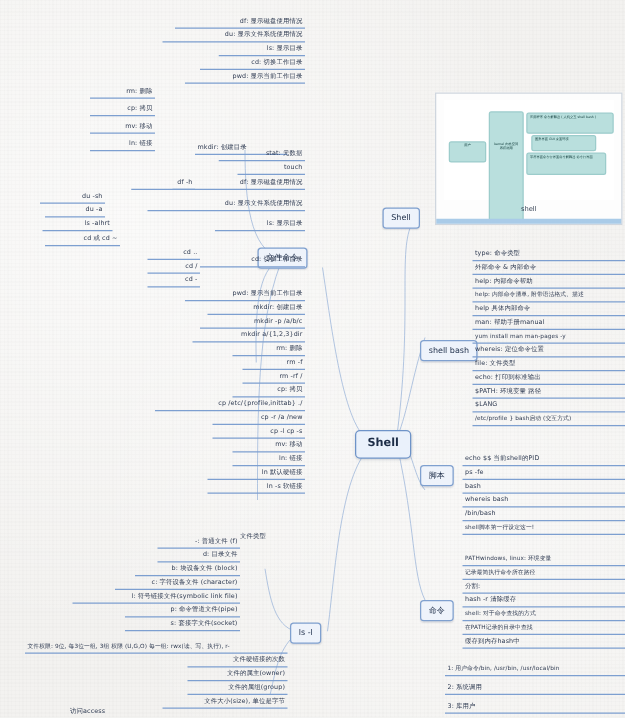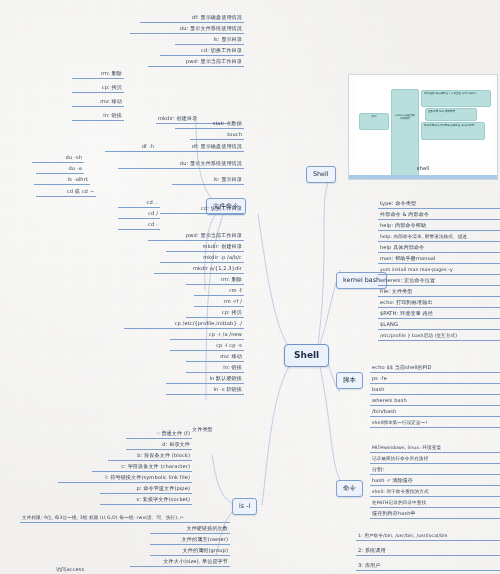--- a/index.html
+++ b/index.html
@@ -167,21 +167,21 @@
     <div class="tealbox" style="left:4px;top:33px;width:24px;height:13px;text-align:center;">用户</div>
     <div class="tealbox" style="left:36px;top:9px;width:22px;height:62px;text-align:center;padding-top:24px;">kernel 内核空间 系统调用</div>
     <div class="tealbox" style="left:66px;top:10px;width:64px;height:13px;">应用程序 命令解释器 ( 人机交互 shell bash )</div>
     <div class="tealbox" style="left:70px;top:28px;width:46px;height:9px;">图形界面 GUI 桌面环境</div>
     <div class="tealbox" style="left:66px;top:42px;width:58px;height:14px;">字符界面命令行界面命令解释器 命令行界面</div>
   </div>
   <div id="pic-caption">shell</div>
   <div id="pic-bottombar"></div>
 </div>
 
-<div class="boxnode mid" style="left:336px;top:272px;">kernel bash</div>
+<div class="boxnode mid" style="left:336px;top:272px;">shell bash</div>
 
 <div class="leaf" style="left:378px;top:200px;width:118px;">type: 命令类型</div>
 <div class="leaf" style="left:378px;top:211px;width:118px;">外部命令 &amp; 内部命令</div>
 <div class="leaf" style="left:378px;top:222px;width:118px;">help: 内部命令帮助</div>
 <div class="leaf" style="left:378px;top:233px;width:118px;font-size:4.6px;">help: 内部命令清单, 附带语法格式、描述</div>
 <div class="leaf" style="left:378px;top:244px;width:118px;">help 具体内部命令</div>
 <div class="leaf" style="left:378px;top:255px;width:118px;">man: 帮助手册manual</div>
 <div class="leaf" style="left:378px;top:266px;width:118px;font-size:4.6px;">yum install man man-pages -y</div>
 <div class="leaf" style="left:378px;top:277px;width:118px;">whereis: 定位命令位置</div>
 <div class="leaf" style="left:378px;top:288px;width:118px;">file: 文件类型</div>

